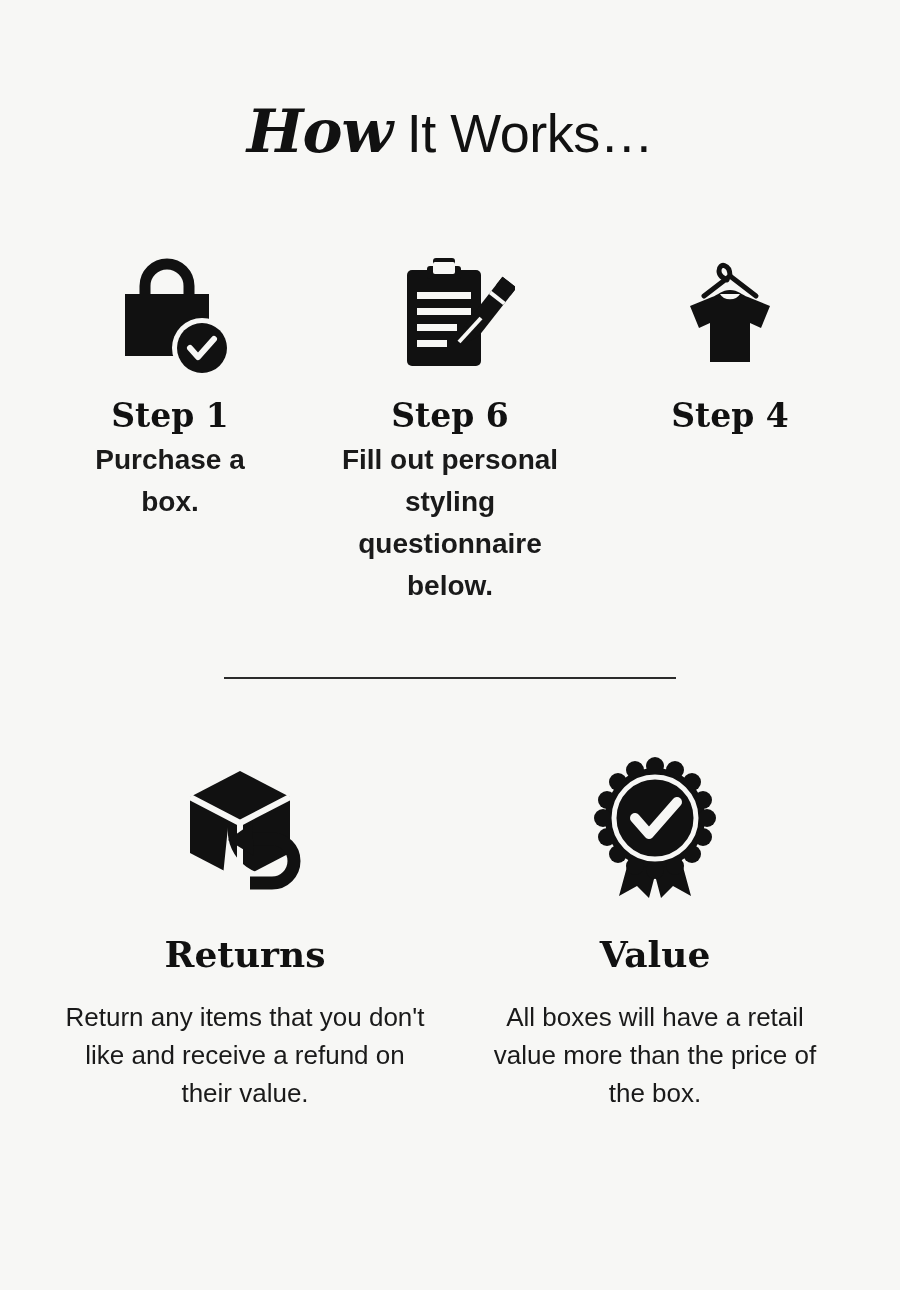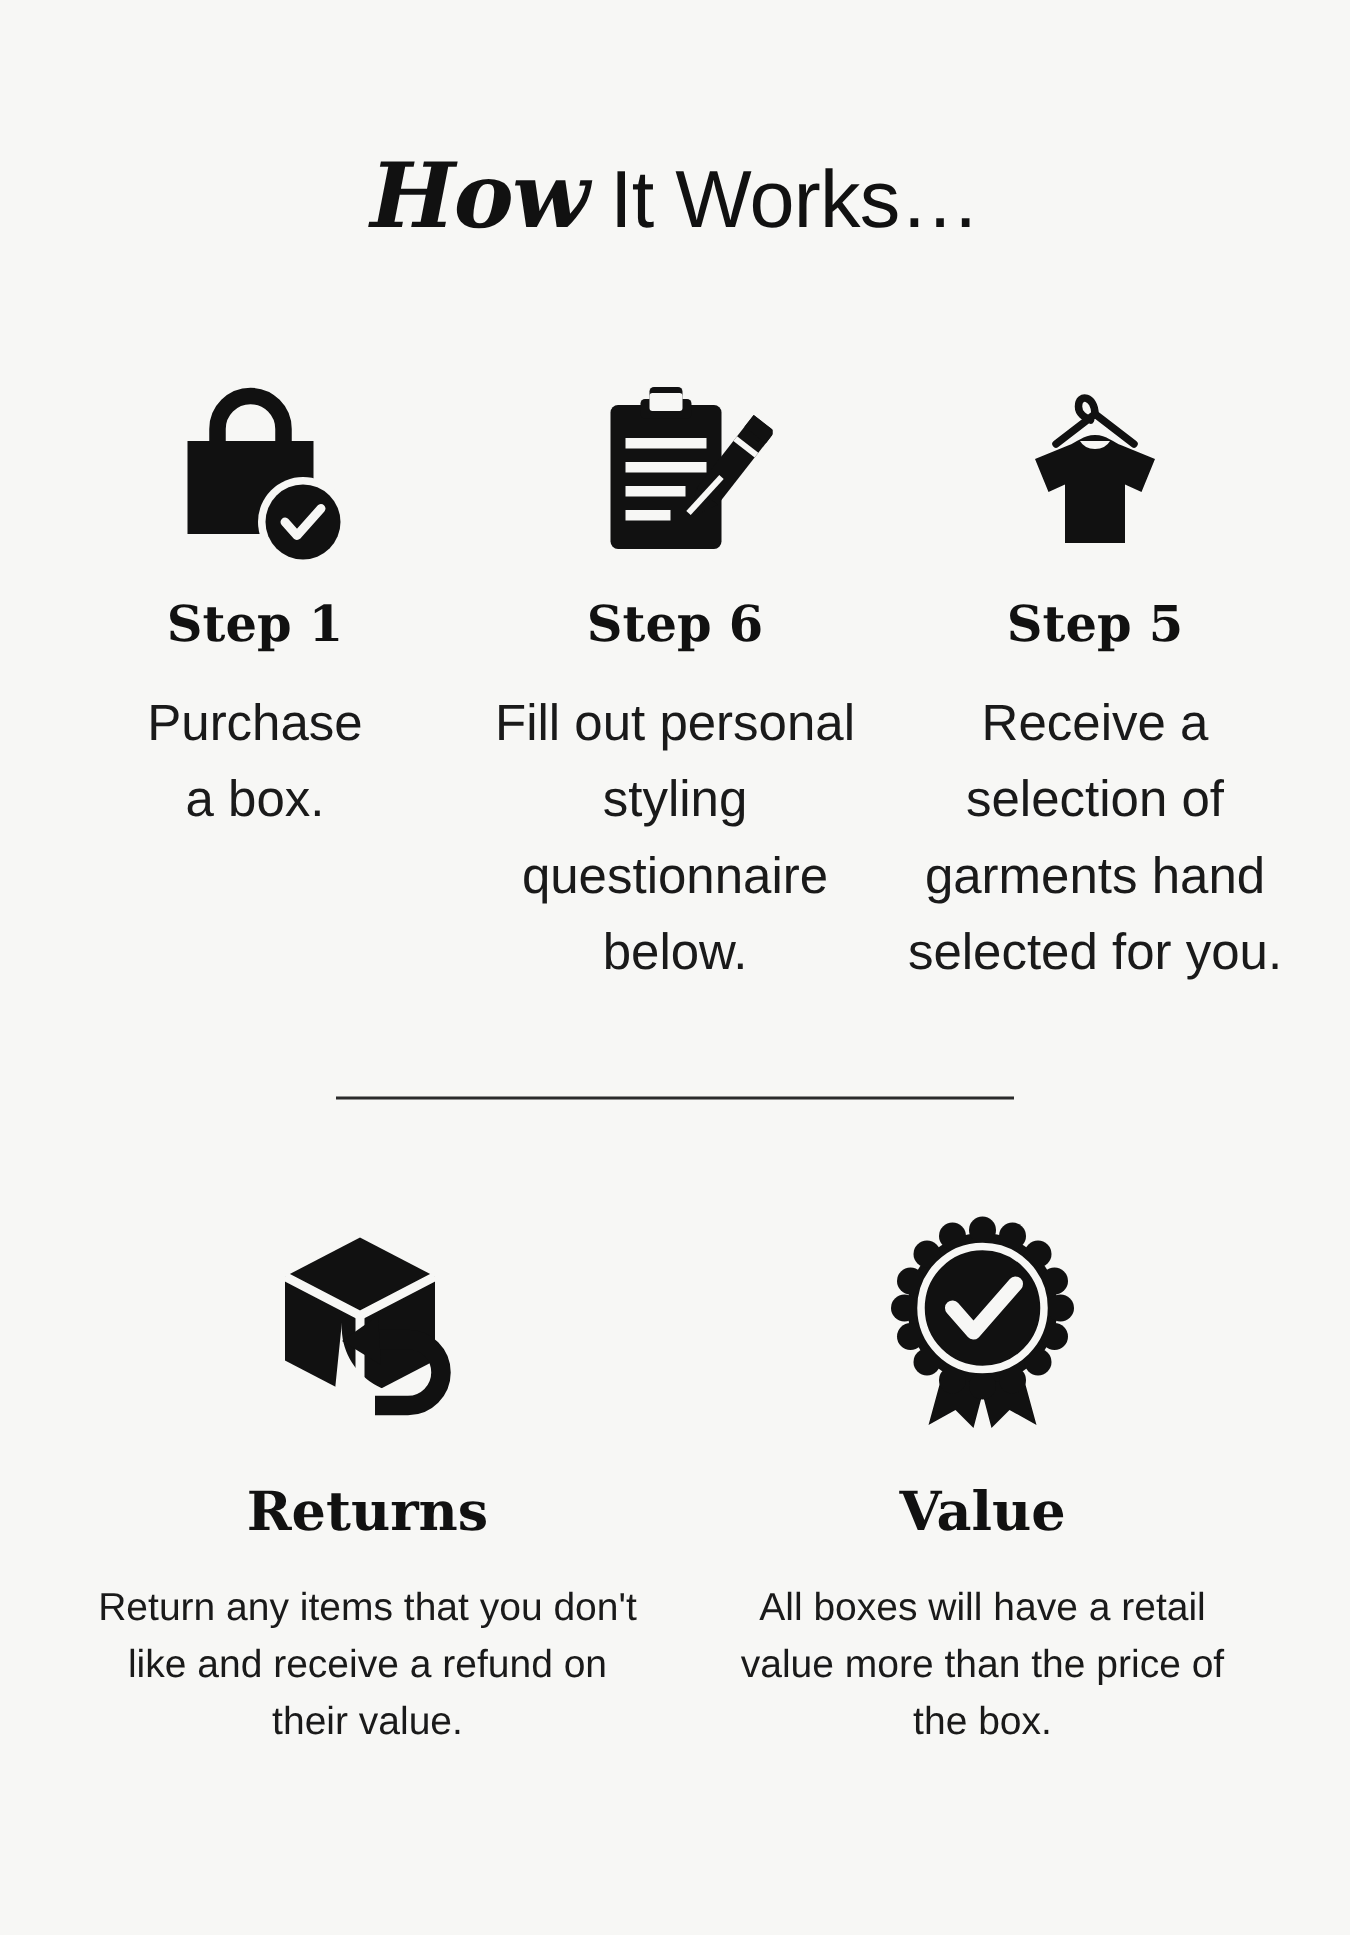--- a/index.html
+++ b/index.html
@@ -69,24 +69,25 @@
   }
   .step-title {
     font-family: "DejaVu Serif", serif;
     font-weight: 700;
     font-size: 33px;
     letter-spacing: 0px;
     margin-top: 10px;
     color: #111;
   }
   .step-desc {
-    font-size: 34px;
+    font-size: 28px;
     line-height: 1.5;
-    margin-top: 22px;
+    margin-top: 4px;
     color: #1a1a1a;
+    font-weight: bold;
   }
   .step-1 .step-desc { padding: 0 52px; }
   .step-2 .step-desc { padding: 0 12px; }
   .step-3 .step-desc { padding: 0 4px; }
 
   
   .divider-wrap {
     display: flex;
     justify-content: center;
     margin-top: 70px;
@@ -206,22 +207,21 @@
                    h40
                    v-39
                    l11 5
                    l9 -22
                    l-22 -9
                    c-6 -2 -10 -7 -18 -7 z" fill="#111"></path>
 
           <path d="M55 48 a11 9 0 0 0 20 0" fill="#f7f7f5"></path>
         </svg>
       </div>
-      <div class="step-title">Step 5</div>
-      <div class="step-desc">Receive a selection of garments hand selected for you.</div>
+      <div class="step-title">Step 4</div>
     </div>
 
   </div>
 
   <div class="divider-wrap">
     <div class="divider"></div>
   </div>
 
   <div class="bottom">
 

